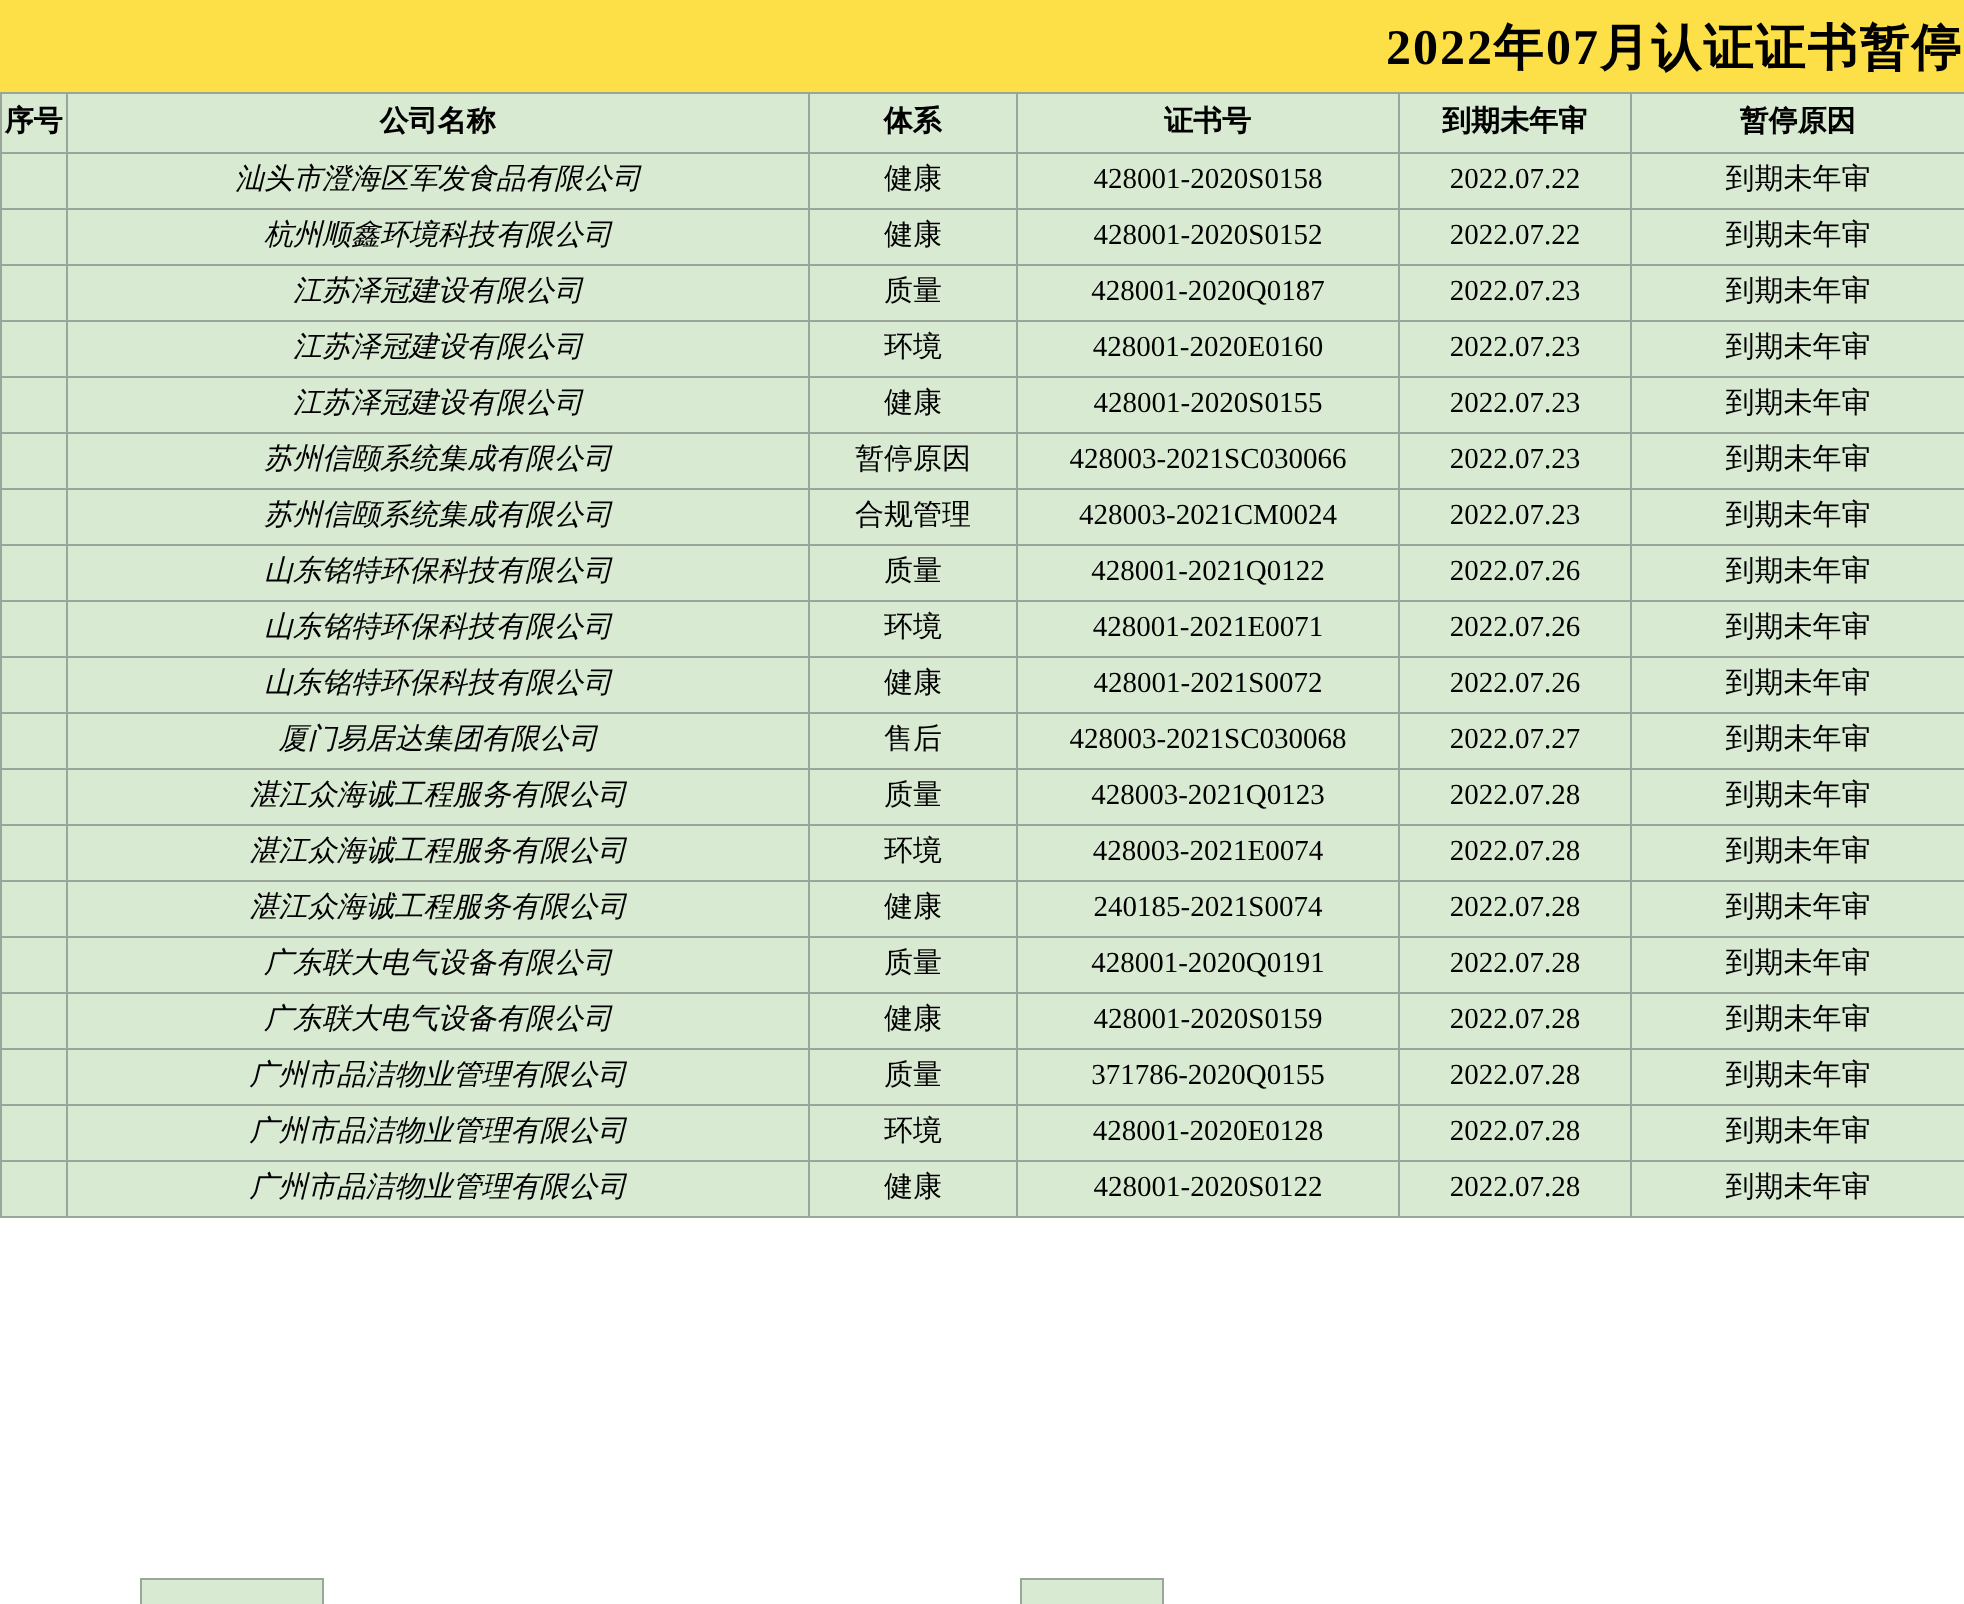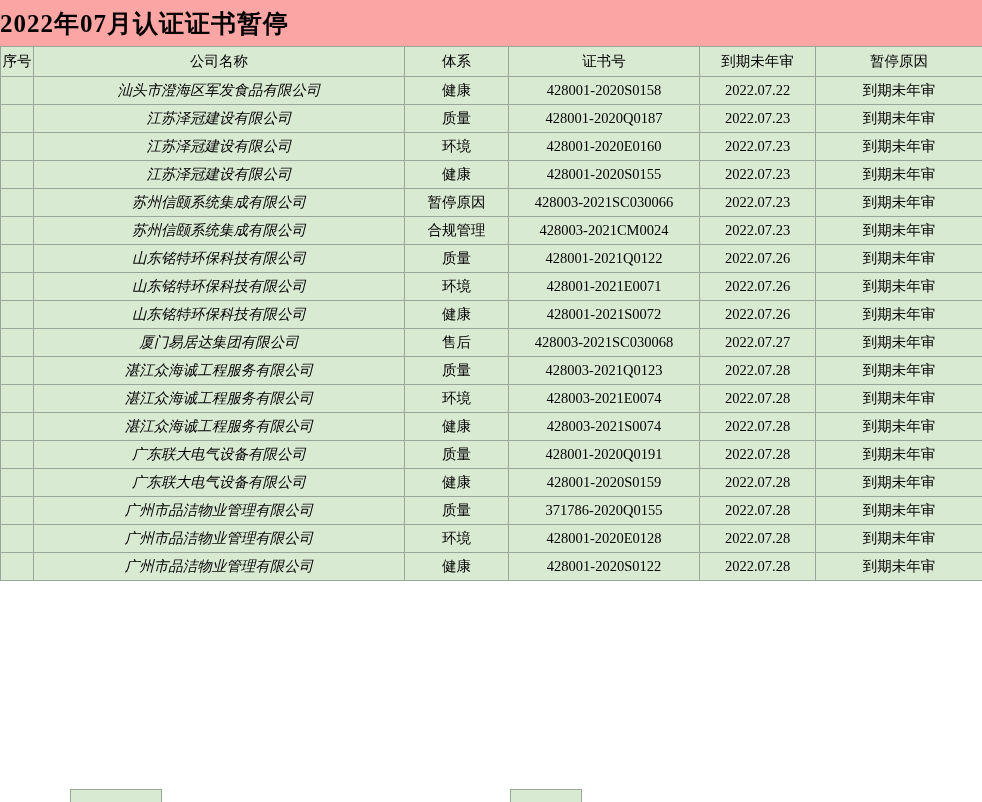--- a/index.html
+++ b/index.html
@@ -17,22 +17,22 @@
   #page {
     position: relative;
     width: 982px;
     height: 802px;
     background: #ffffff;
   }
   .title-bar {
     height: 46px;
     display: flex;
     align-items: center;
-    justify-content: flex-start;
-    background: #fca5a5;
+    justify-content: flex-end;
+    background: #fde047;
   }
   .title-text {
     font-size: 25px;
     font-weight: bold;
     letter-spacing: 1px;
     color: #000000;
     font-family: "Liberation Serif", "DejaVu Serif", serif;
   }
   table.cert-table {
     border-collapse: collapse;
@@ -48,21 +48,21 @@
     font-size: 14.5px;
     font-family: "Liberation Serif", "DejaVu Serif", serif;
     color: #000000;
     padding: 0;
     height: 27px;
     line-height: 27px;
     white-space: nowrap;
     overflow: hidden;
   }
   table.cert-table thead th {
-    font-weight: normal;
+    font-weight: bold;
     height: 29px;
     line-height: 29px;
     font-size: 14.5px;
   }
   col.c-idx   { width: 33px; }
   col.c-name  { width: 371px; }
   col.c-sys   { width: 104px; }
   col.c-cert  { width: 191px; }
   col.c-date  { width: 116px; }
   col.c-rsn   { width: 167px; }
@@ -119,20 +119,28 @@
         <tr>
           <td class="idx-cell"></td>
           <td class="name-cell">汕头市澄海区军发食品有限公司</td>
           <td>健康</td>
           <td>428001-2020S0158</td>
           <td>2022.07.22</td>
           <td>到期未年审</td>
         </tr>
         <tr>
           <td class="idx-cell"></td>
+          <td class="name-cell">杭州顺鑫环境科技有限公司</td>
+          <td>健康</td>
+          <td>428001-2020S0152</td>
+          <td>2022.07.22</td>
+          <td>到期未年审</td>
+        </tr>
+        <tr>
+          <td class="idx-cell"></td>
           <td class="name-cell">江苏泽冠建设有限公司</td>
           <td>质量</td>
           <td>428001-2020Q0187</td>
           <td>2022.07.23</td>
           <td>到期未年审</td>
         </tr>
         <tr>
           <td class="idx-cell"></td>
           <td class="name-cell">江苏泽冠建设有限公司</td>
           <td>环境</td>
@@ -209,21 +217,21 @@
           <td class="name-cell">湛江众海诚工程服务有限公司</td>
           <td>环境</td>
           <td>428003-2021E0074</td>
           <td>2022.07.28</td>
           <td>到期未年审</td>
         </tr>
         <tr>
           <td class="idx-cell"></td>
           <td class="name-cell">湛江众海诚工程服务有限公司</td>
           <td>健康</td>
-          <td>428003-2021S0074</td>
+          <td>240185-2021S0074</td>
           <td>2022.07.28</td>
           <td>到期未年审</td>
         </tr>
         <tr>
           <td class="idx-cell"></td>
           <td class="name-cell">广东联大电气设备有限公司</td>
           <td>质量</td>
           <td>428001-2020Q0191</td>
           <td>2022.07.28</td>
           <td>到期未年审</td>

